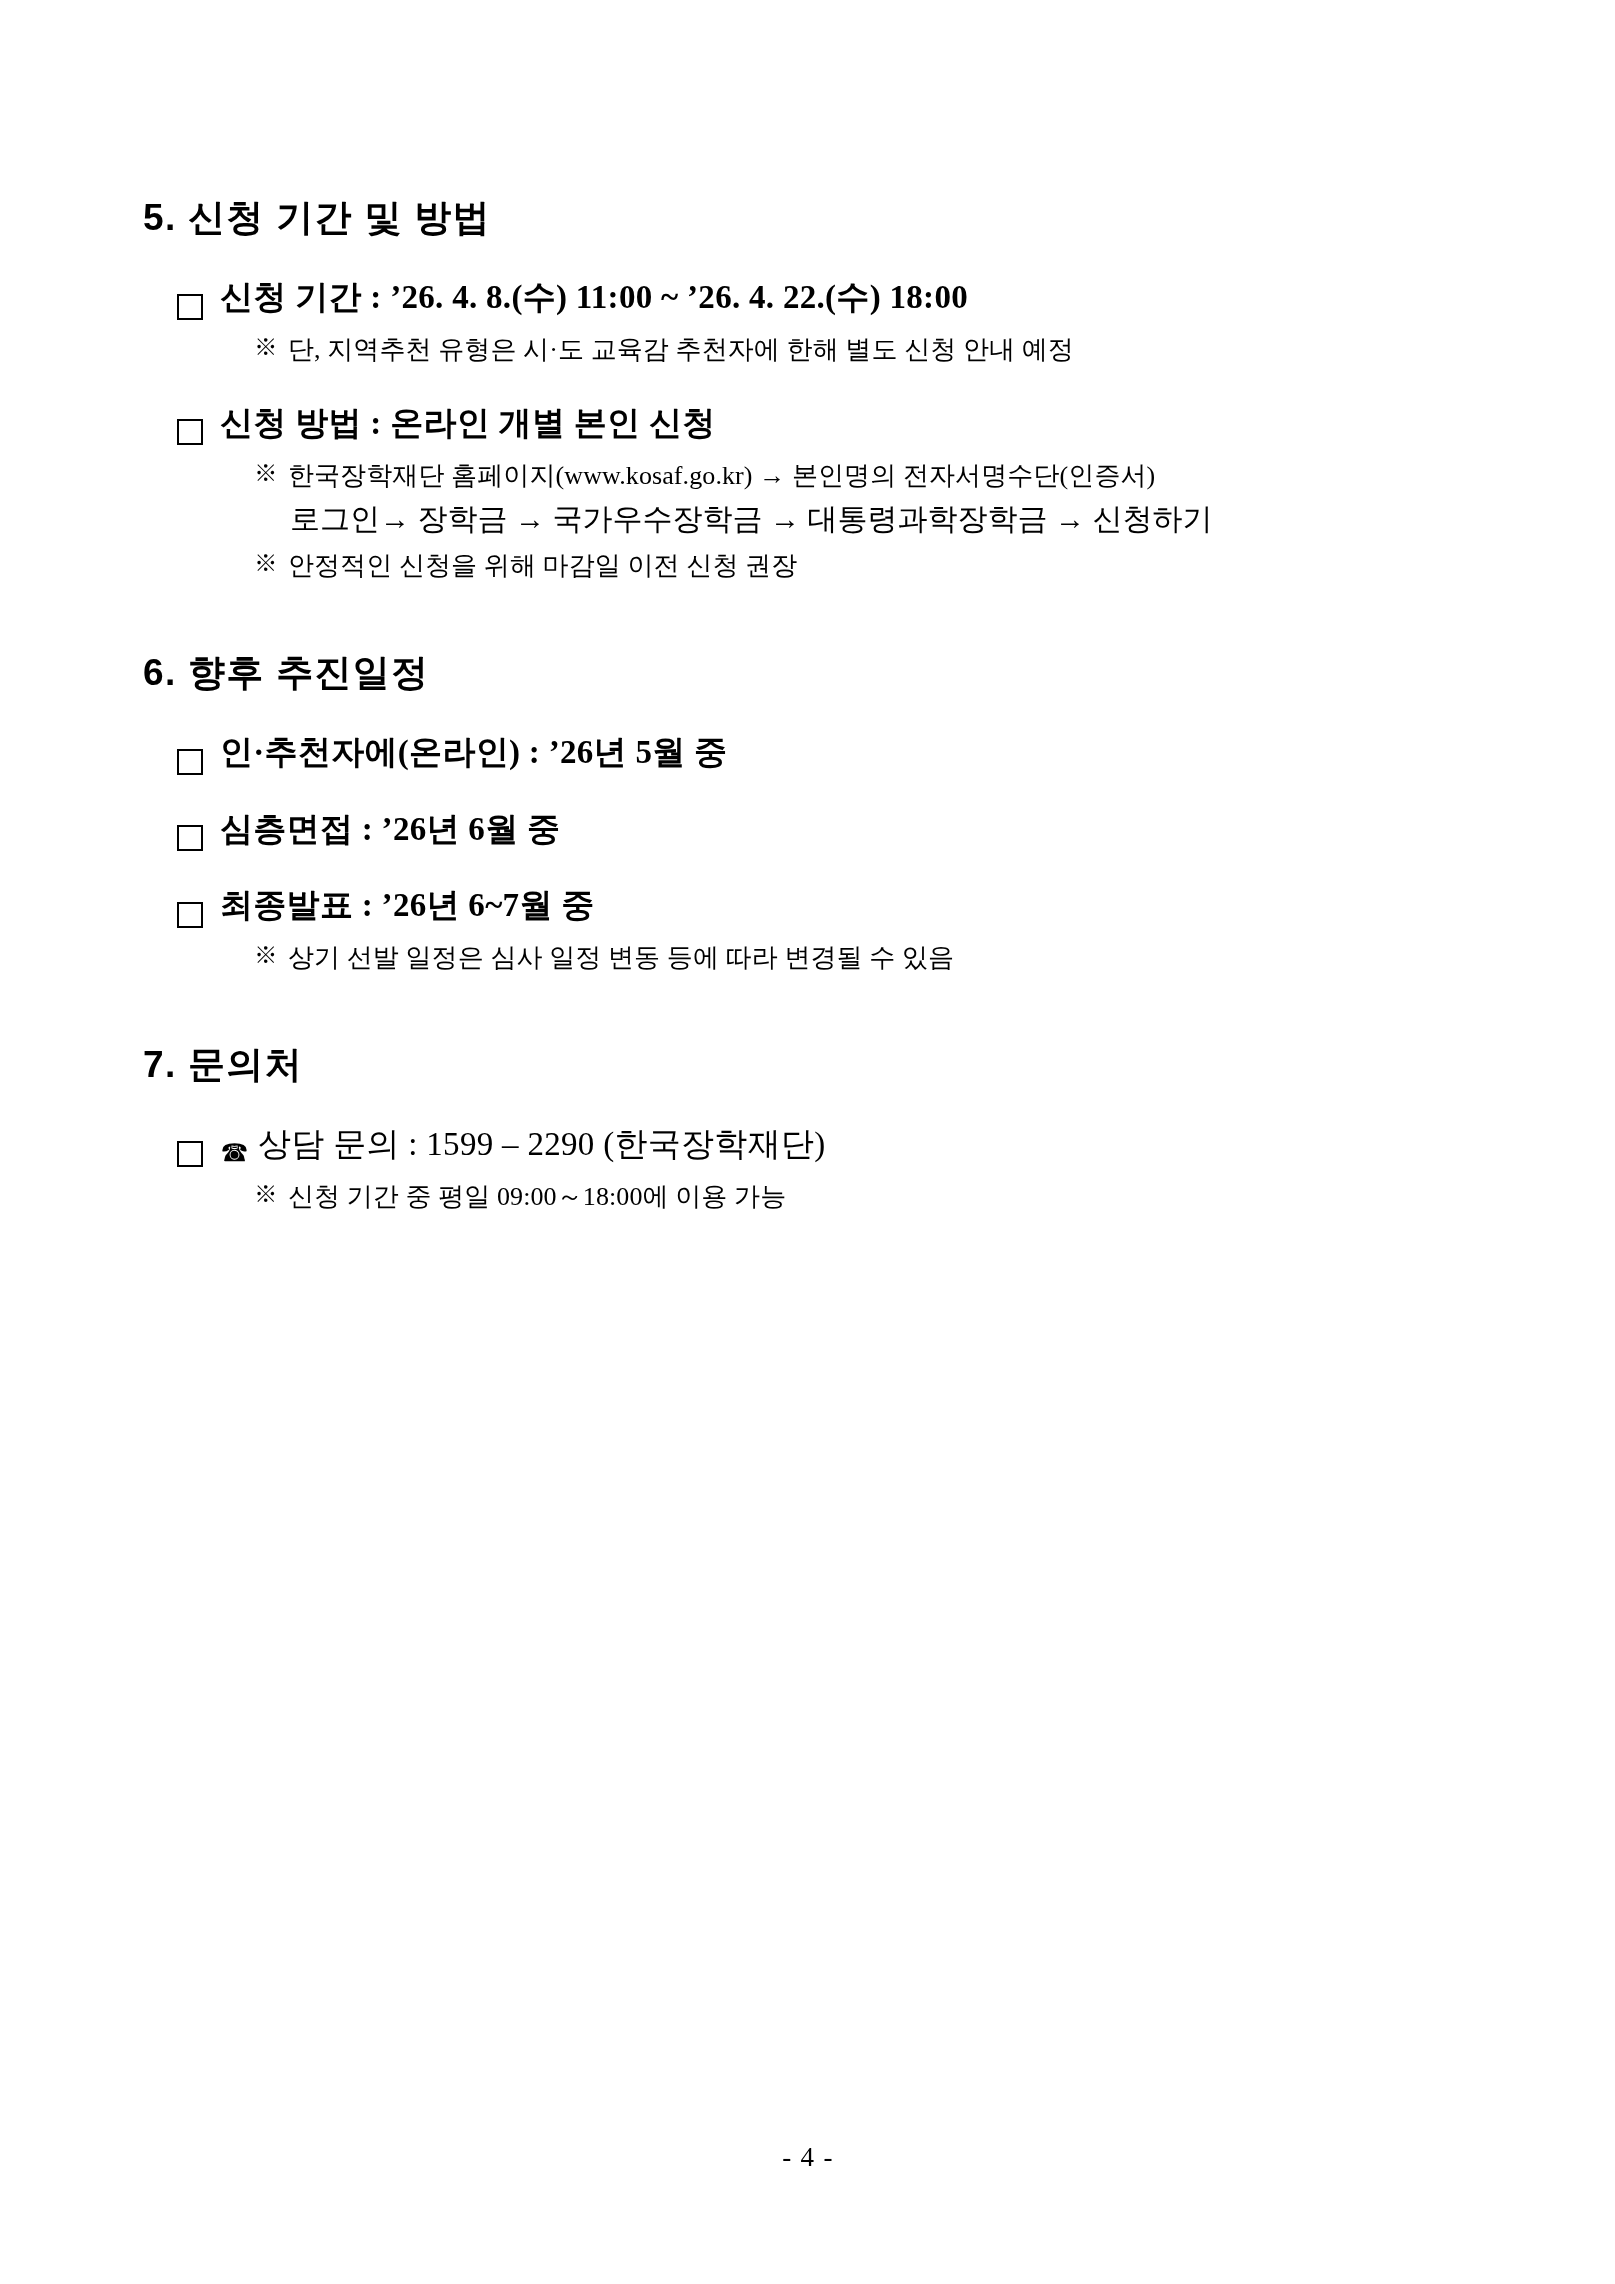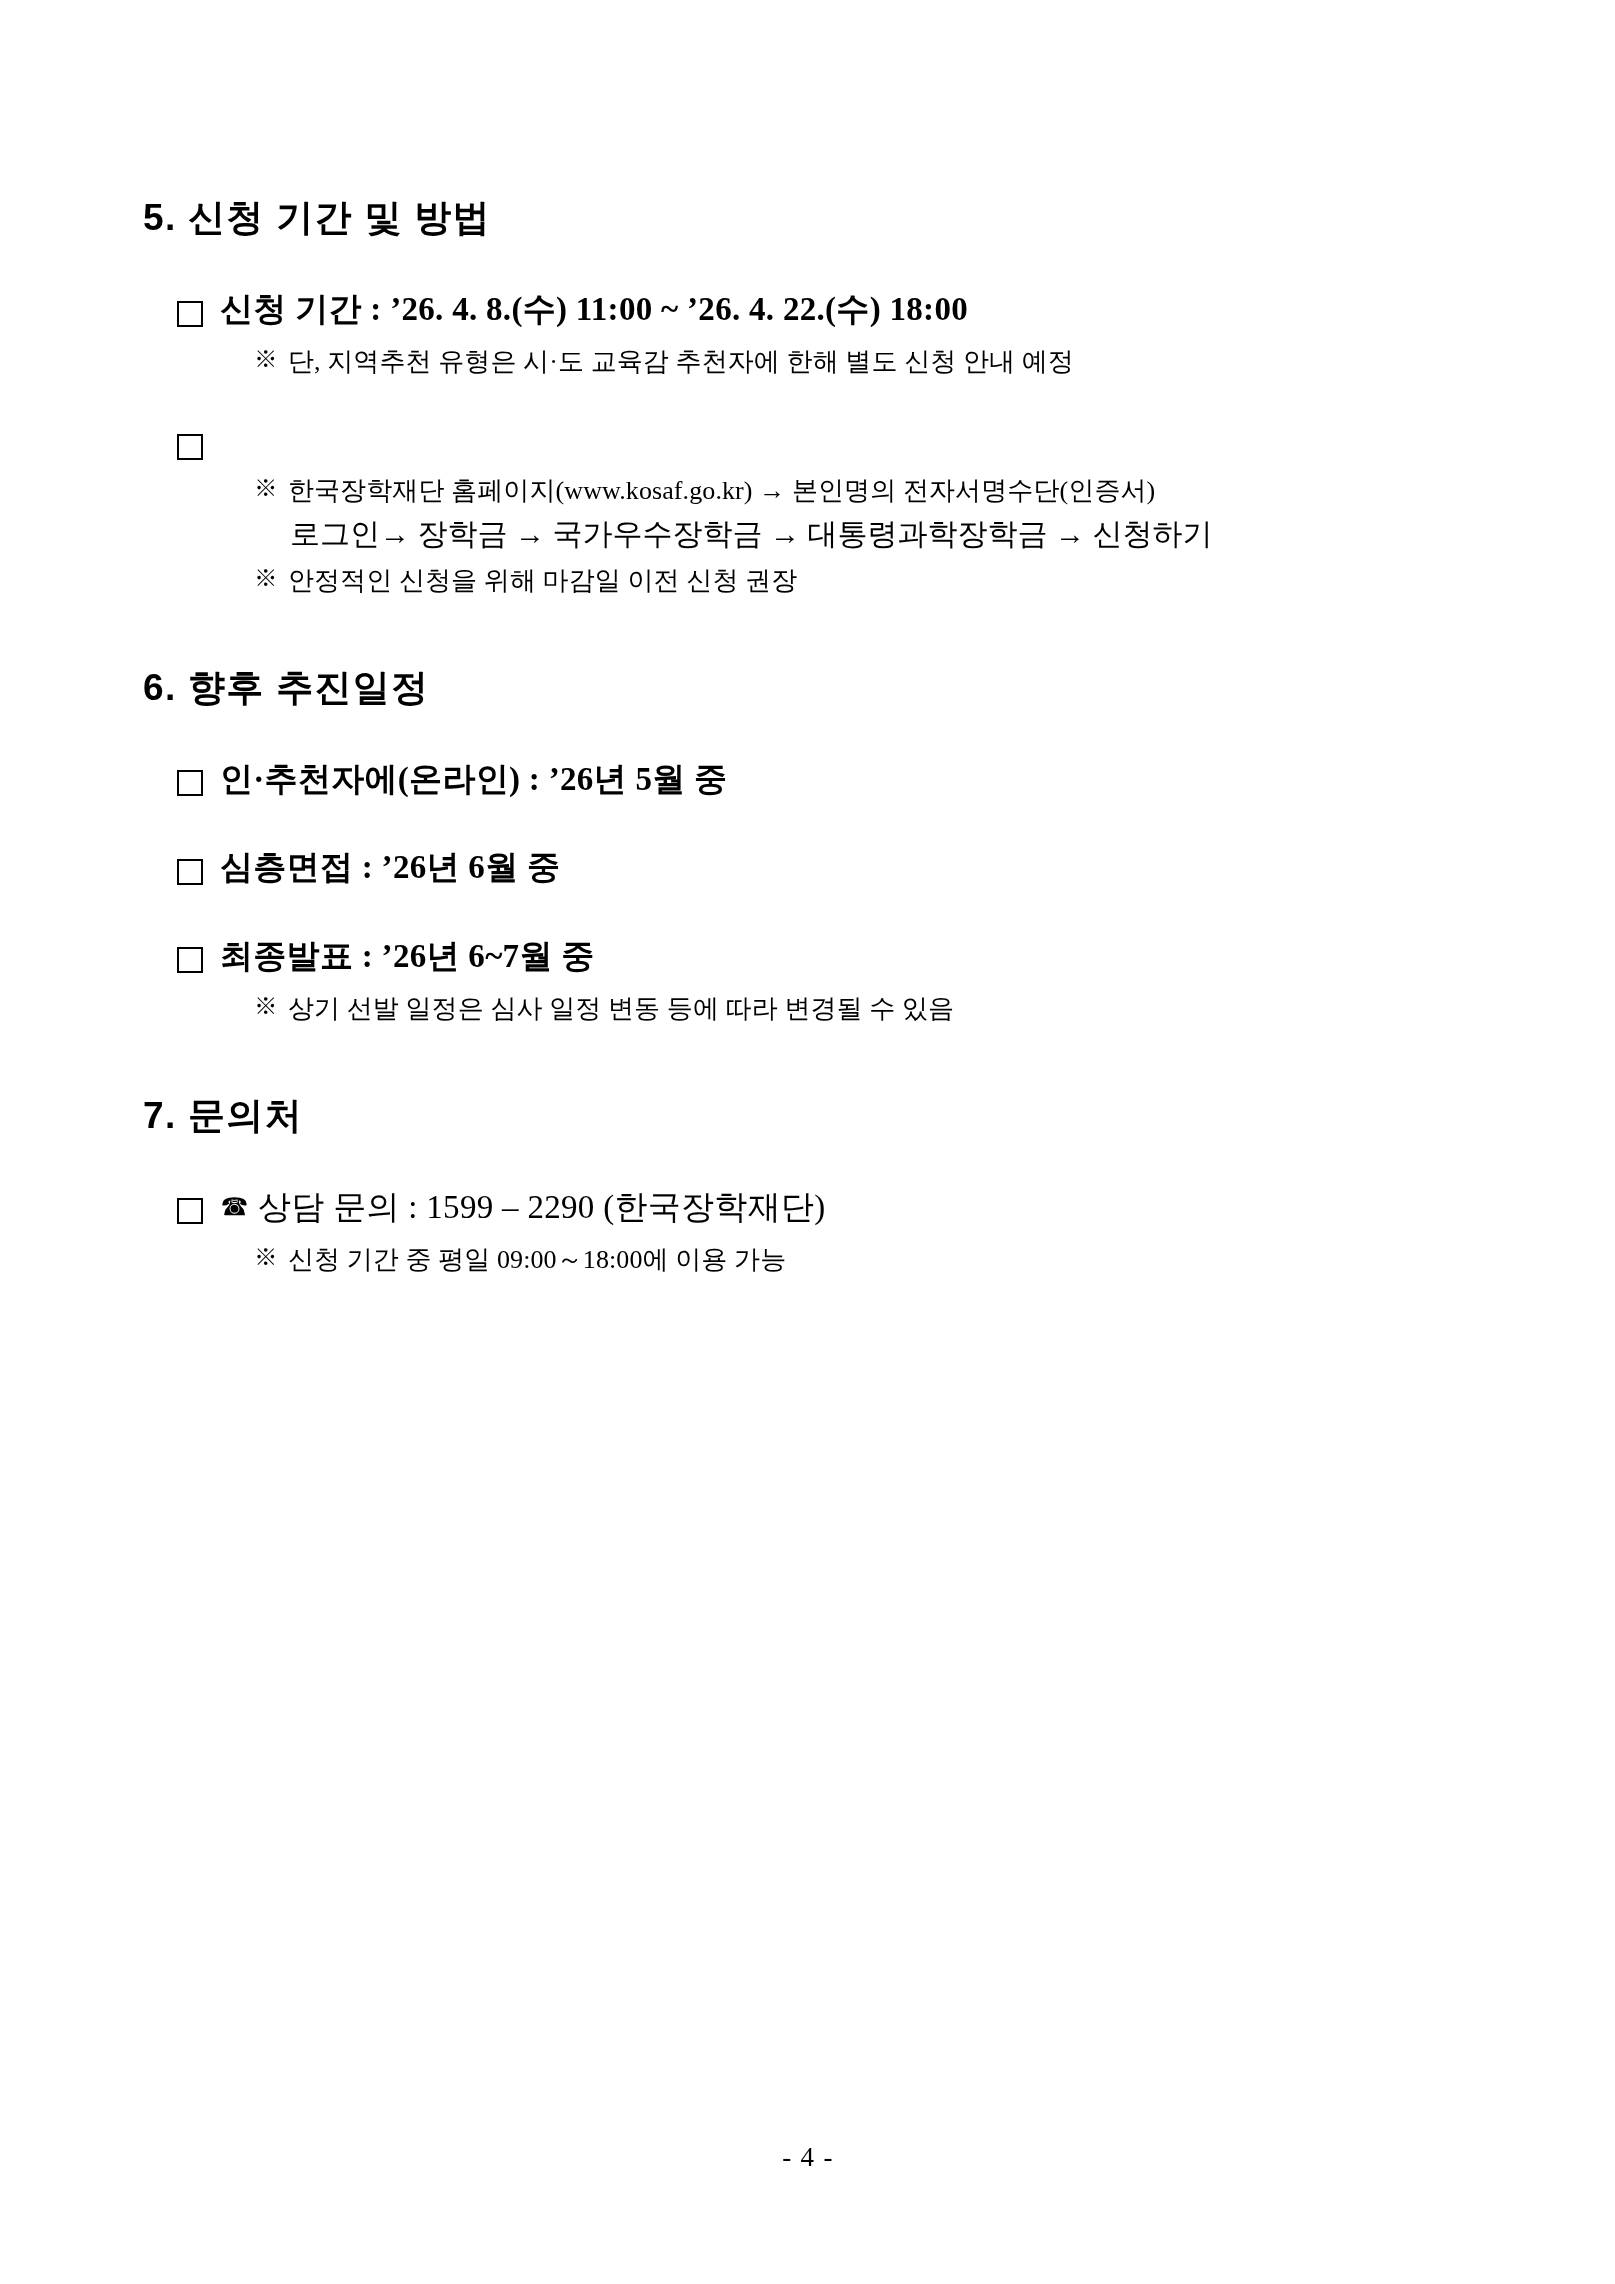--- a/index.html
+++ b/index.html
@@ -33,24 +33,24 @@
     padding: 0;
     white-space: pre;
   }
   .sec-5 { margin-top: 30px; }
   .sec-6 { margin-top: 63px; }
   .sec-7 { margin-top: 63px; }
 
   
   .bullet-line {
     display: flex;
-    align-items: center;
+    align-items: flex-end;
     font-size: 31px;
     line-height: 1.35;
-    margin-top: 44px;
+    margin-top: 32px;
     padding-left: 34px;
     white-space: pre;
   }
   .bullet-box {
     flex: 0 0 auto;
     width: 26px;
     height: 26px;
     border: 2px solid #000;
     box-sizing: border-box;
     margin-top: 9px;
@@ -124,20 +124,21 @@
     <span class="bullet-box"></span>
     <span class="bullet-text bold">신청 기간 : ’26. 4. 8.(수) 11:00 ~ ’26. 4. 22.(수) 18:00</span>
   </div>
   <div class="note-line">
     <span class="note-mark">※</span>
     <span class="note-text">단, 지역추천 유형은 시·도 교육감 추천자에 한해 별도 신청 안내 예정</span>
   </div>
 
   <div class="bullet-line">
     <span class="bullet-box"></span>
+    <span class="bullet-text bold">신청 방법 : 온라인 개별 본인 신청</span>
   </div>
   <div class="note-line">
     <span class="note-mark">※</span>
     <span class="note-text">한국장학재단 홈페이지(www.kosaf.go.kr) → 본인명의 전자서명수단(인증서)</span>
   </div>
   <div class="note-cont">로그인→ 장학금 → 국가우수장학금 → 대통령과학장학금 → 신청하기</div>
   <div class="note-line tight">
     <span class="note-mark">※</span>
     <span class="note-text">안정적인 신청을 위해 마감일 이전 신청 권장</span>
   </div>

